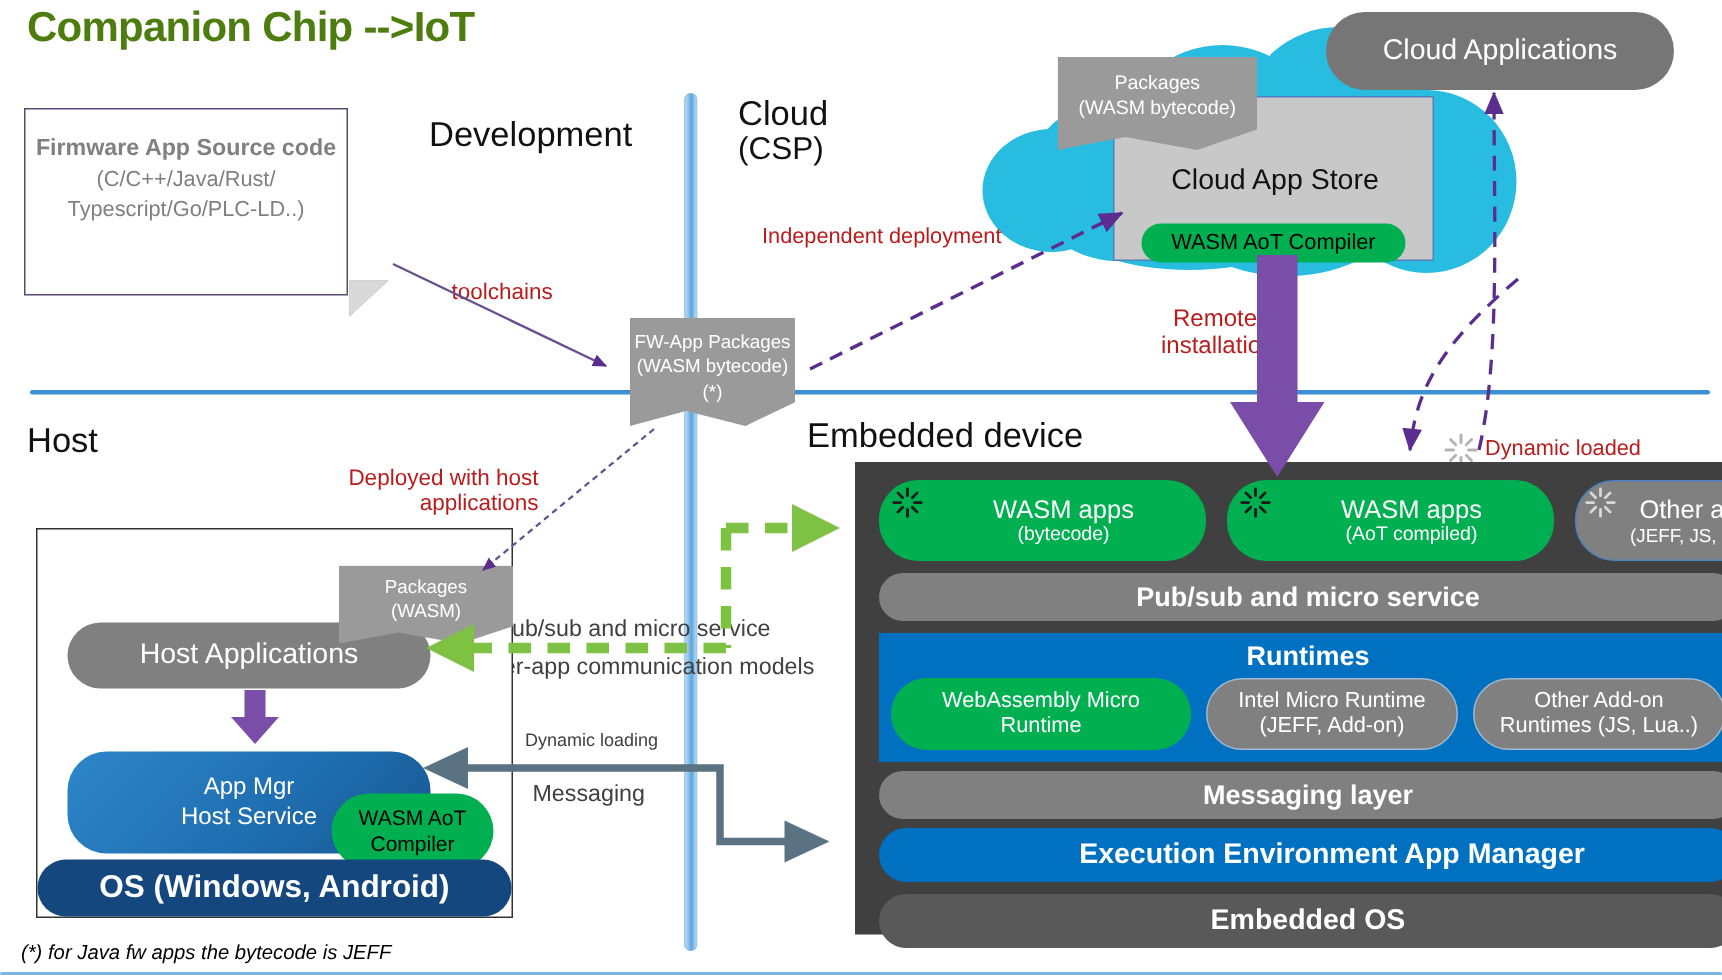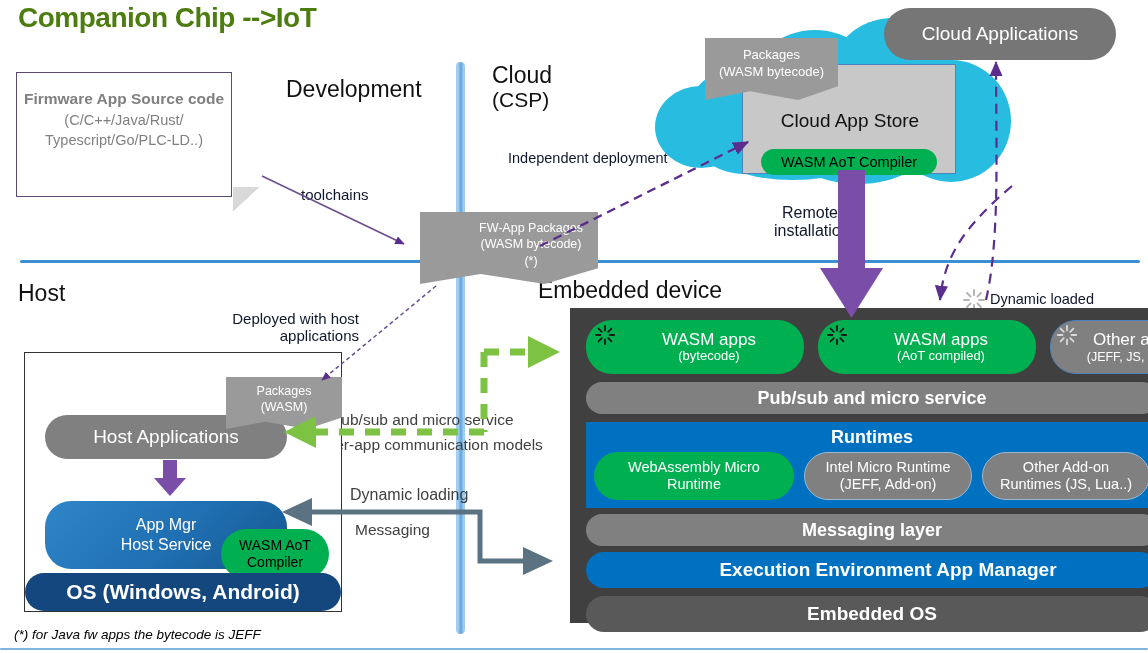--- a/index.html
+++ b/index.html
@@ -58,21 +58,21 @@
 
   
   #emb-panel{left:538px;top:308px;width:667px;height:315px;background:#404040;margin-left:32px;}
 
   
   #host-box{left:24px;top:352px;width:316px;height:258px;border:1.1px solid #333;background:#fff;}
 
   #footnote{left:14px;top:627px;font-size:13.5px;font-style:italic;color:#000;white-space:nowrap;}
 
   .lbl{position:absolute;color:#404040;white-space:nowrap;}
-  .lbl.dark{color:#0f172a;}
+  .lbl.dark{color:#b91c1c;}
 
   
   .burst{position:absolute;}
 </style>
 </head>
 <body>
 
 <div class="abs" id="title">Companion Chip --&gt;IoT</div>
 
 <div class="abs" id="cloud">
@@ -115,41 +115,41 @@
 <div class="abs vdiv" style="left:456px;top:62px;width:9px;height:182px;"></div>
 <div class="abs vdiv" style="left:456px;top:268px;width:9px;height:366px;"></div>
 
 <div class="abs box" id="fw-box">
   <div class="t1">Firmware App Source code</div>
   <div class="t2">(C/C++/Java/Rust/</div>
   <div class="t2">Typescript/Go/PLC-LD..)</div>
 </div>
 <div class="abs" id="fw-corner"></div>
 
-<div class="wave" style="left:400px;top:212px;width:134px;height:72px;padding-left:44px;">
+<div class="wave" style="left:400px;top:212px;width:110px;height:72px;">
   <div style="font-size:12.5px;line-height:1.3;padding-top:8px;">
     <div>FW-App Packages</div>
     <div>(WASM bytecode)</div>
     <div>(*)</div>
   </div>
 </div>
 
 <div class="abs lbl dark" style="left:301px;top:186px;font-size:15px;">toolchains</div>
 <div class="abs lbl dark" style="left:508px;top:150px;font-size:14.5px;">Independent deployment</div>
 <div class="abs lbl dark" style="left:774px;top:204px;font-size:16px;text-align:center;width:72px;">
   <div>Remote</div>
   <div>installation</div>
 </div>
 <div class="abs lbl dark" style="left:219px;top:310px;font-size:15px;text-align:right;width:140px;">
   <div>Deployed with host</div>
   <div>applications</div>
 </div>
 <div class="abs lbl" style="left:331px;top:411px;font-size:15.5px;">Pub/sub and micro service</div>
 <div class="abs lbl" style="left:318px;top:436px;font-size:15.5px;">Inter-app communication models</div>
-<div class="abs lbl" style="left:350px;top:486px;font-size:16px;">Dynamic loading</div>
+<div class="abs lbl" style="left:350px;top:486px;font-size:12px;">Dynamic loading</div>
 <div class="abs lbl" style="left:355px;top:521px;font-size:15.5px;">Messaging</div>
 <div class="abs lbl dark" style="left:990px;top:291px;font-size:14.5px;">Dynamic loaded</div>
 
 <svg class="burst" style="left:962px;top:288px;" width="24" height="24" viewBox="0 0 24 24">
   <g stroke="#b5b5b5" stroke-width="2" stroke-linecap="round">
     <line x1="12" y1="2" x2="12" y2="7"></line>
       <line x1="12" y1="17" x2="12" y2="22"></line>
     <line x1="2" y1="12" x2="7" y2="12"></line>
       <line x1="17" y1="12" x2="22" y2="12"></line>
     <line x1="5" y1="5" x2="8.5" y2="8.5"></line>

